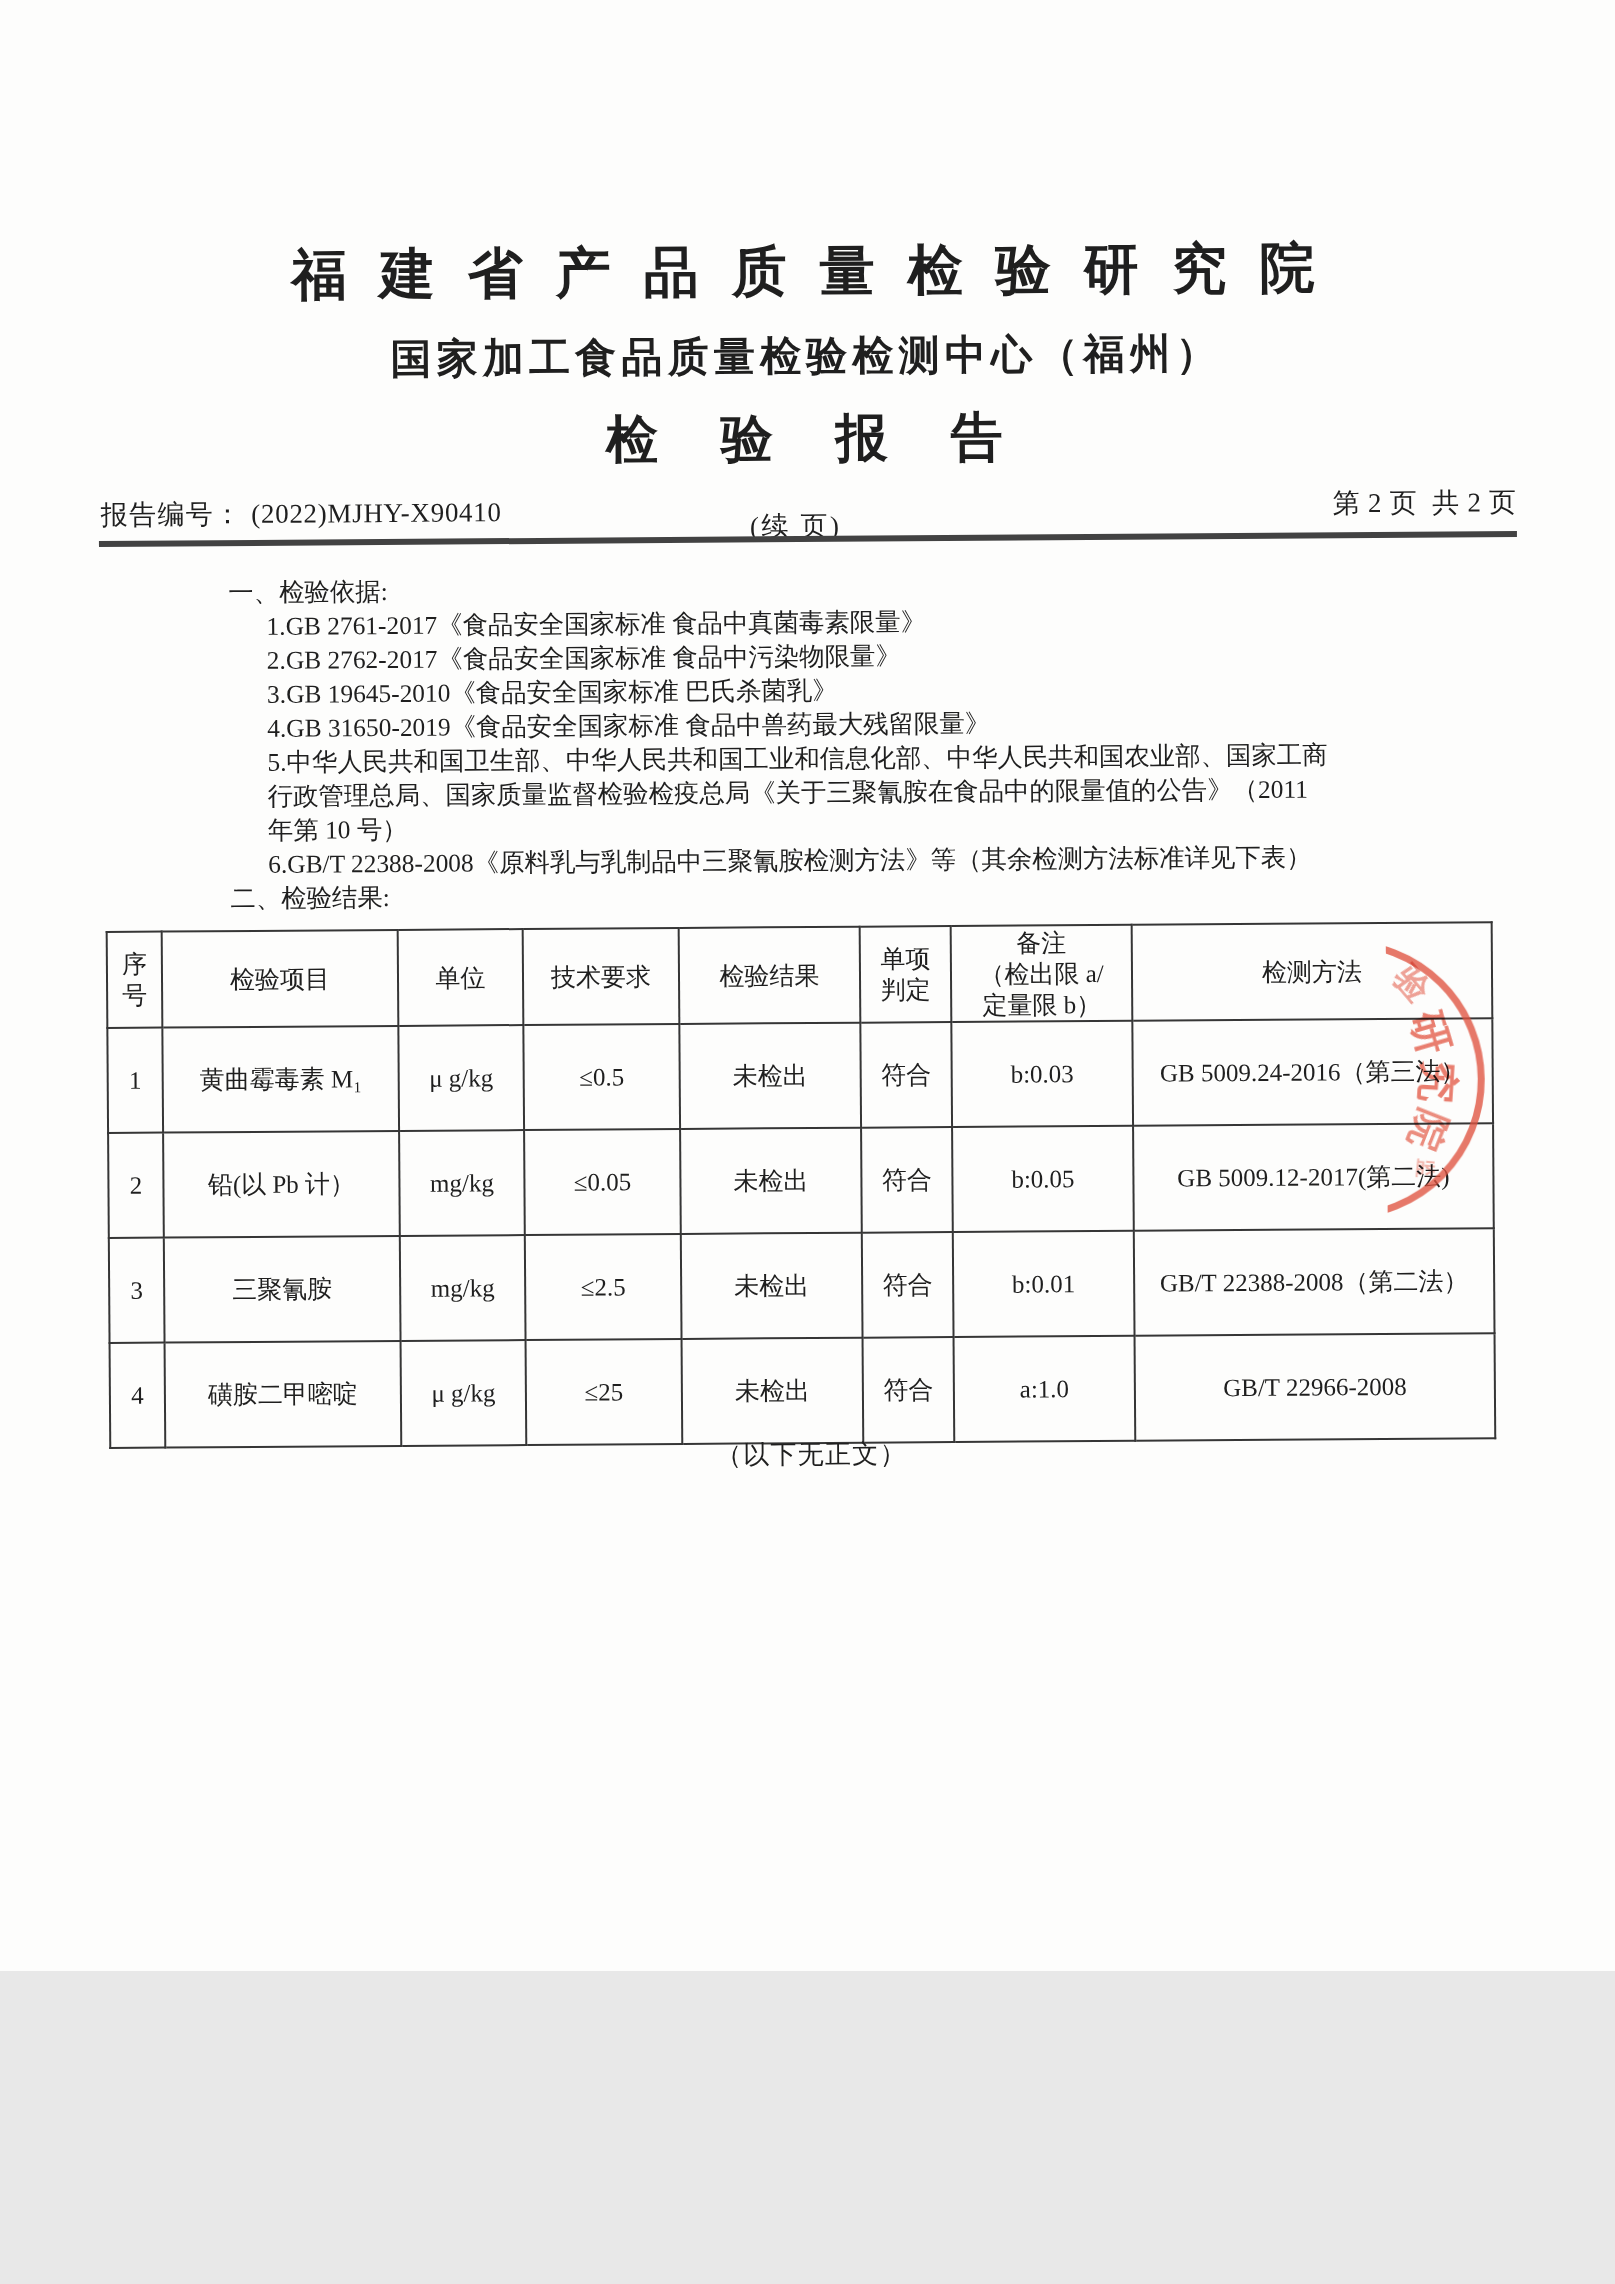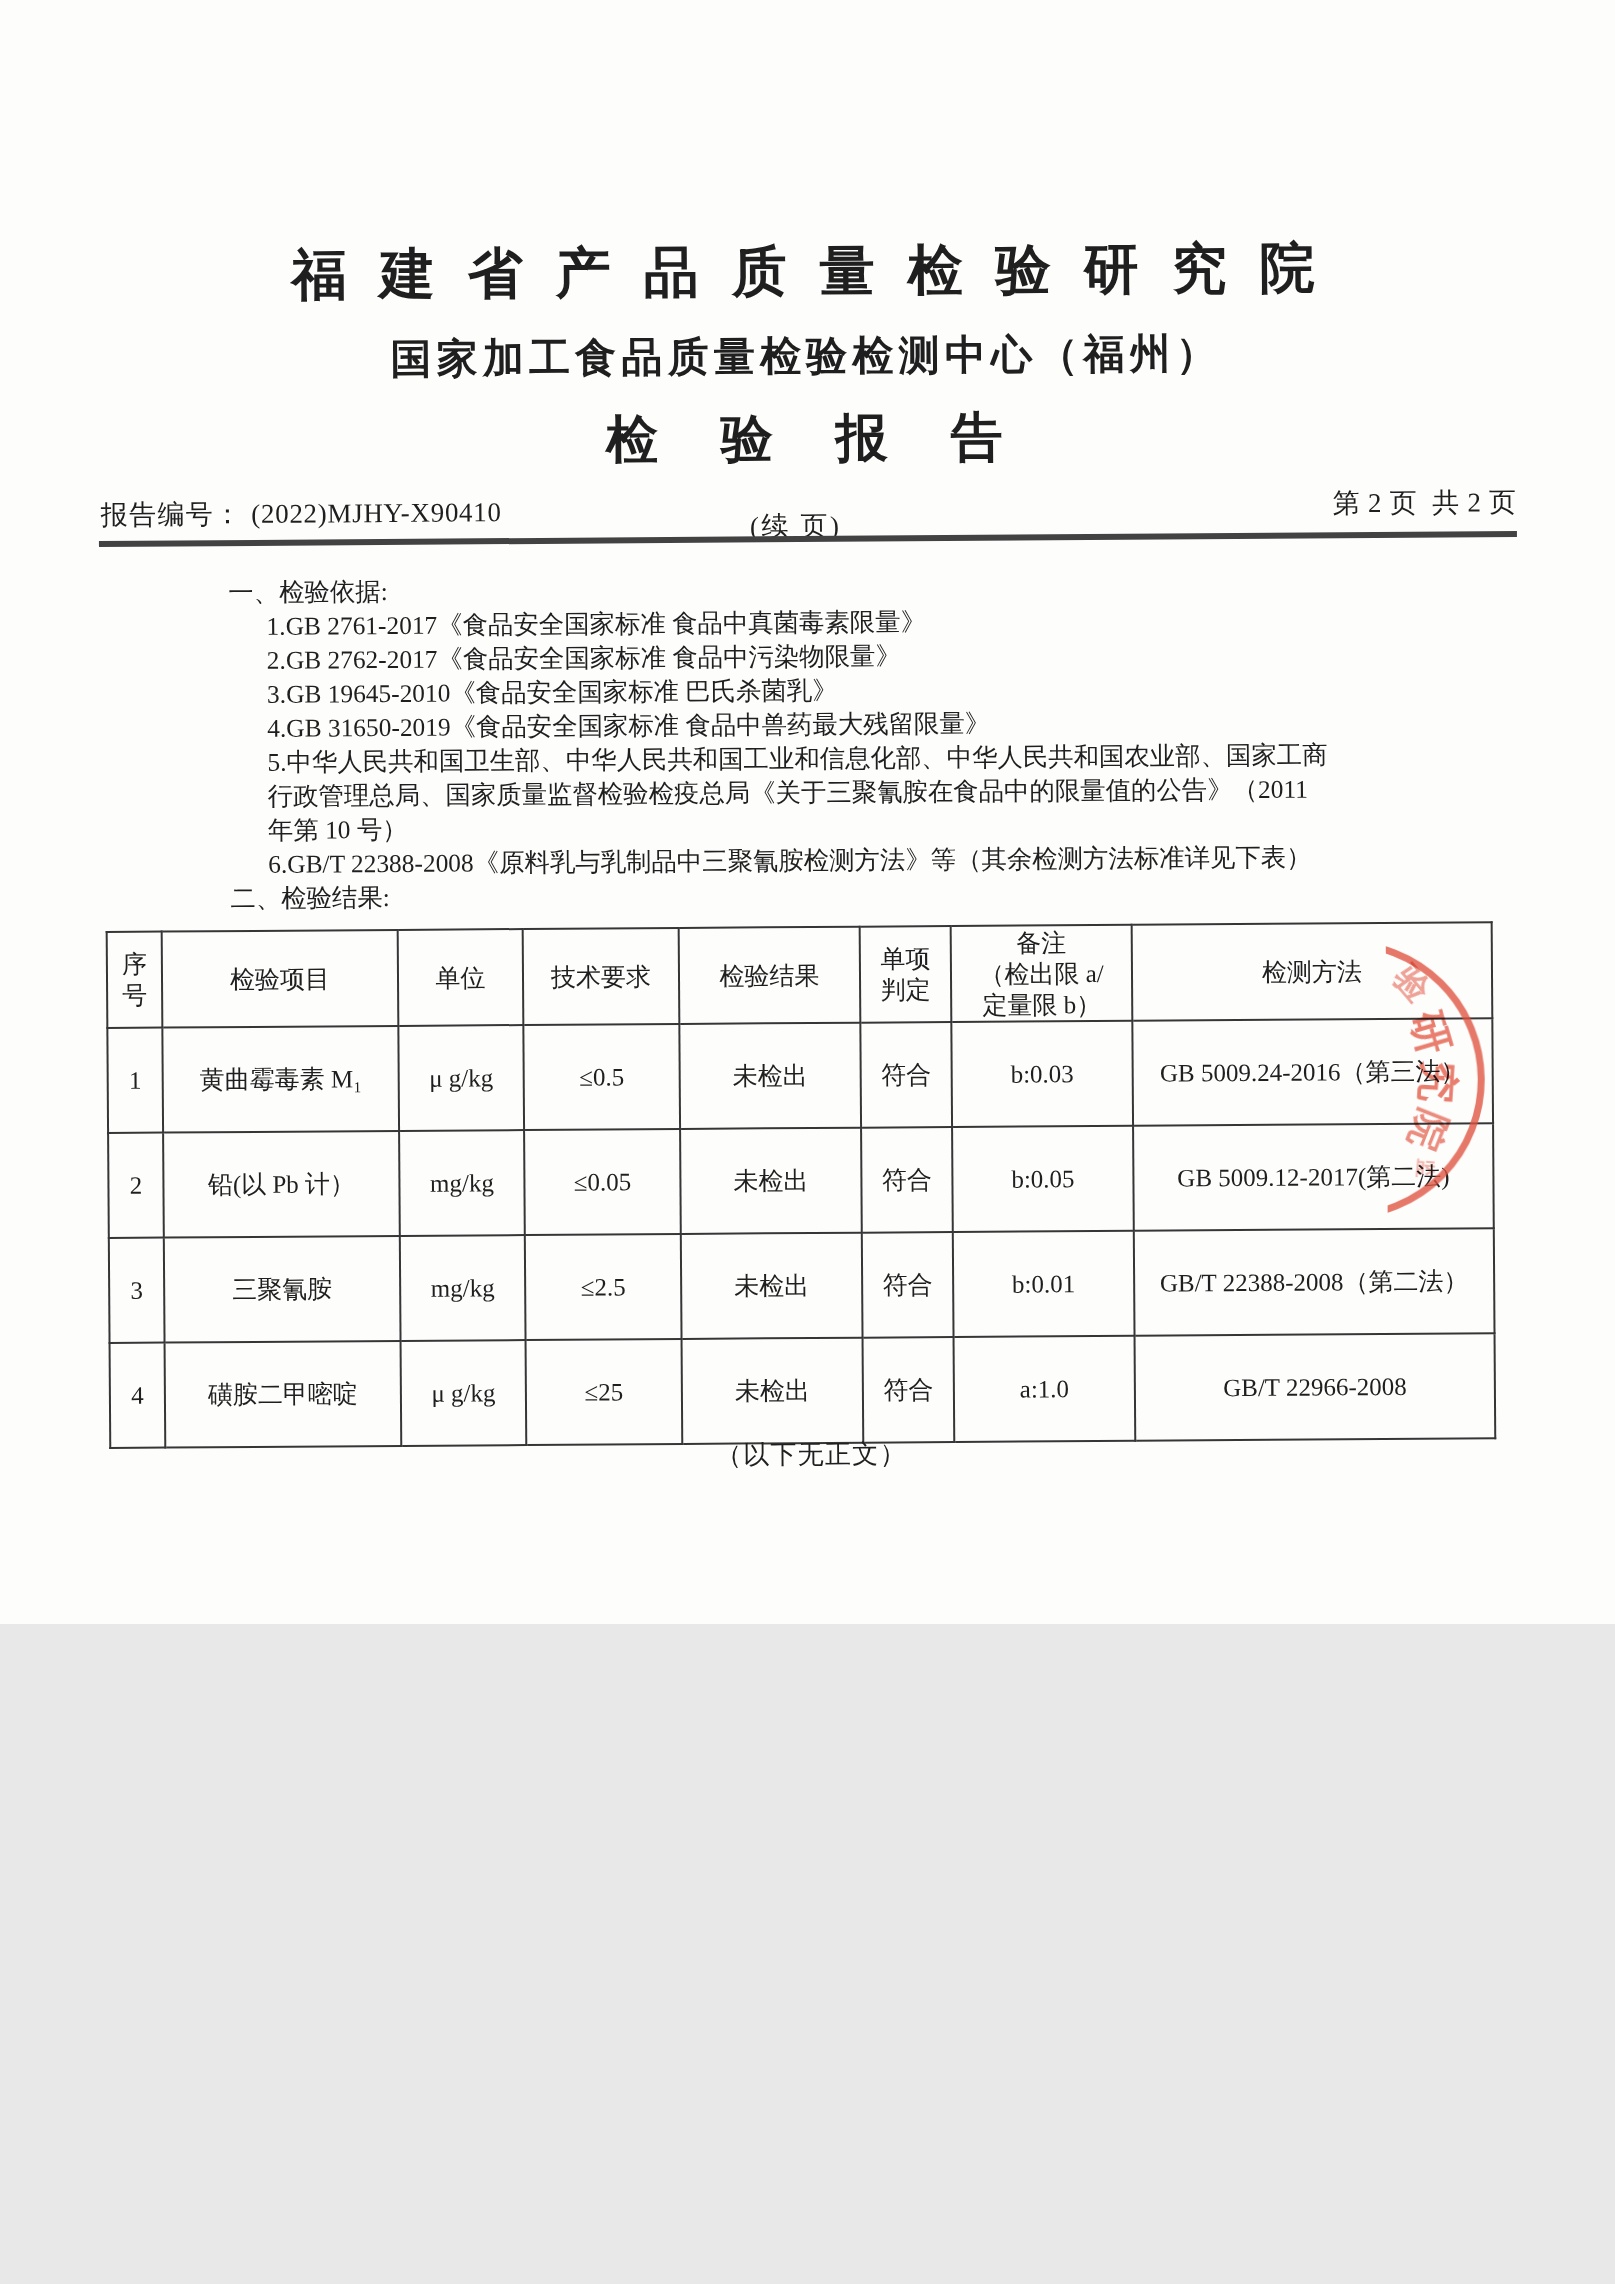--- a/index.html
+++ b/index.html
@@ -1,18 +1,18 @@
 <!DOCTYPE html>
 <html style="font-size:10.4px"><head>
 <meta charset="utf-8">
 <style>
   html,body{margin:0;padding:0;background:#e8e8e8;}
   .page{
     position:relative;
-    width:1616px;height:1624px;
+    width:1616px;height:1971px;
     margin:0 auto;
     background:#fdfdfc;
     overflow:hidden;
     font-family:"Liberation Serif","DejaVu Serif",serif;
     color:#1f1f1f;
   }
   .content{
     position:absolute;inset:0;
     transform:rotate(-0.4deg);
     transform-origin:98px 978px;

